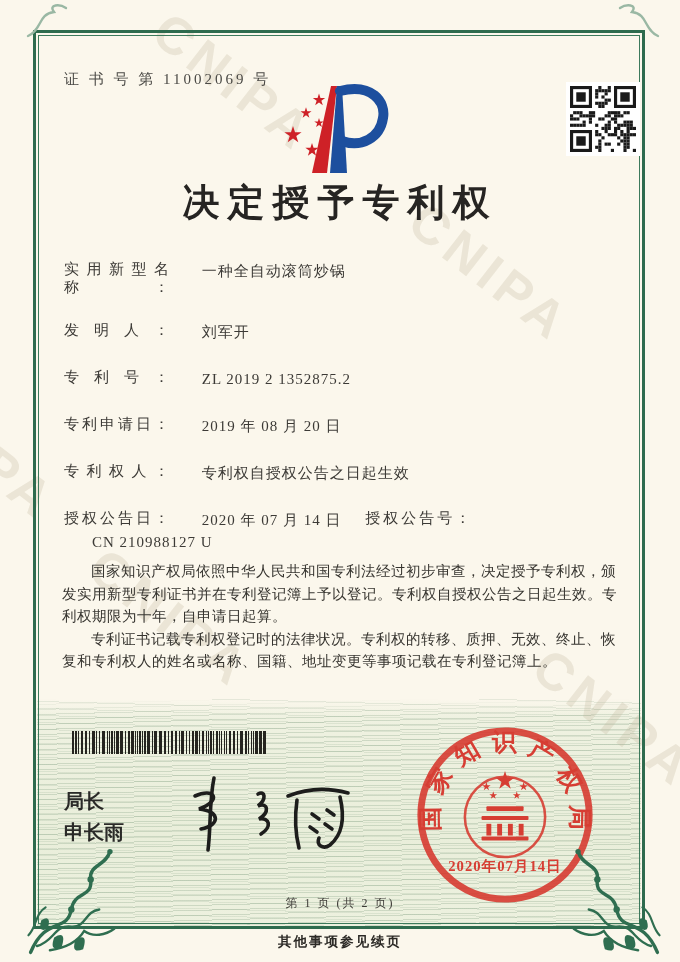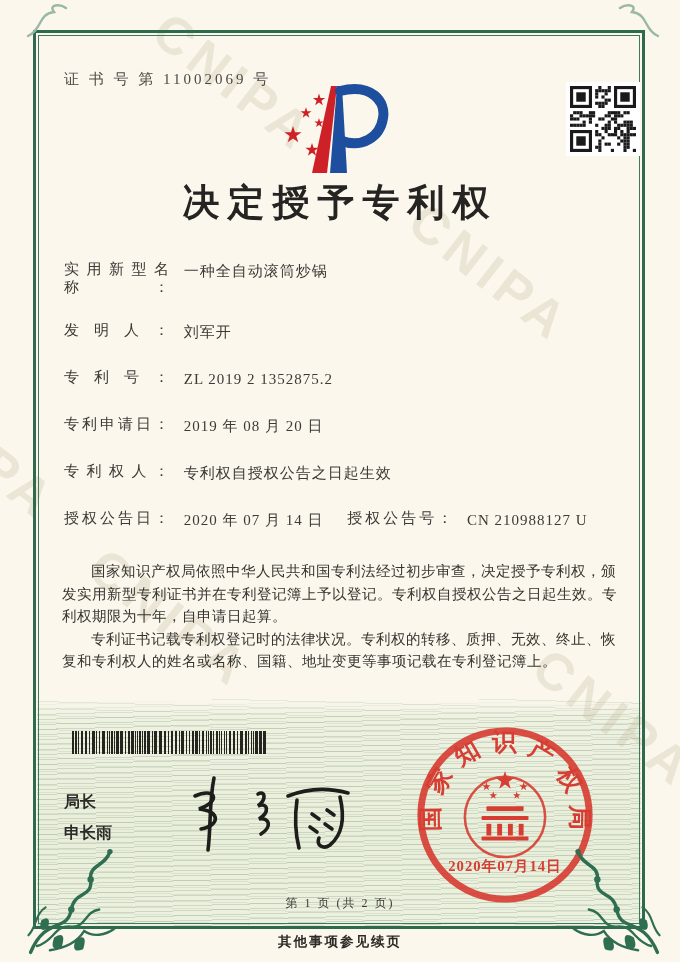--- a/index.html
+++ b/index.html
@@ -33,32 +33,32 @@
   .logo { position:absolute; left:272px; top:82px; width:136px; height:96px; }
   .qr { position:absolute; left:566px; top:82px; width:74px; height:74px; background:#fff; padding:4px; }
 
   .title { position:absolute; left:0; top:178px; width:680px; text-align:center;
            font-size:37px; font-weight:bold; letter-spacing:8px; color:#262422; }
 
   .fields { position:absolute; left:64px; top:260px; width:548px; font-size:15px; color:#3c3a36; }
   .frow { margin-bottom:25px; line-height:18px; }
   .flabel { display:inline-block; width:106px; text-align:justify; text-align-last:justify;
             vertical-align:top; letter-spacing:1px; }
-  .fvalue { display:inline-block; vertical-align:top; margin-left:10px; max-width:420px;
+  .fvalue { display:inline-block; vertical-align:top; margin-left:28px; max-width:420px;
             line-height:22px; letter-spacing:1px; }
   .frow.inline2 .pair2 { margin-left:20px; }
 
   .paras { position:absolute; left:62px; top:560px; width:556px; font-size:14.5px; color:#36342f;
            line-height:22.5px; letter-spacing:.5px; }
   .paras p { text-indent:2em; margin:0; }
 
   .barcode { position:absolute; left:72px; top:731px; width:200px; height:23px; }
 
   .signer { position:absolute; left:64px; top:786px; font-family:"Liberation Sans","DejaVu Sans",sans-serif;
-            font-size:16px; color:#2a2a28; font-weight:bold; line-height:31px; }
+            font-size:20px; color:#2a2a28; font-weight:bold; line-height:31px; }
   .sign-script { position:absolute; left:178px; top:766px; width:185px; height:95px; }
 
   .seal { position:absolute; left:412px; top:722px; width:186px; height:186px; opacity:.95; }
 
   .page-num { position:absolute; left:0; top:895px; width:680px; text-align:center;
               font-size:12px; letter-spacing:2px; color:#3c3a36; }
   .next-note { position:absolute; left:0; top:933px; width:680px; text-align:center;
                font-size:13.5px; letter-spacing:2px; color:#2c2a26; font-weight:bold; }
 
   .corner { position:absolute; z-index:3; }

